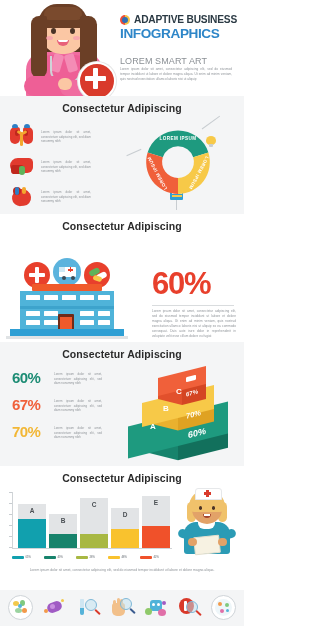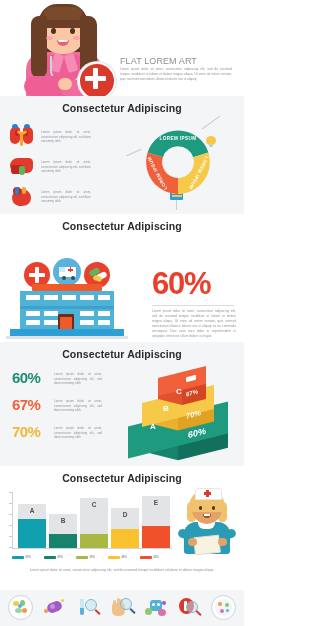--- a/index.html
+++ b/index.html
@@ -228,22 +228,33 @@
       <div class="d-mouth"></div>
       <div class="d-teeth"></div>
       <div class="d-armL"></div>
       <div class="d-armR"></div>
       <div class="d-handL"></div>
       <div class="d-cross-badge"></div>
       <div class="d-cross-v"></div>
       <div class="d-cross-h"></div>
     </div>
 
-
-    <div class="flat-title">FLAT LOREM ART</div>
+    <div class="brand">
+      <div class="brand-row">
+        <span class="logo-mark">
+          <i class="lm1"></i>
+            <i class="lm2"></i>
+            <i class="lm3"></i>
+        </span>
+        <span class="brand-l1">ADAPTIVE BUSINESS</span>
+      </div>
+      <div class="brand-l2">INFOGRAPHICS</div>
+    </div>
+
+    <div class="flat-title">LOREM SMART ART</div>
     <div class="flat-body lorem">Lorem ipsum dolor sit amet, consectetur adipiscing elit, sed do eiusmod tempor incididunt ut labore et dolore magna aliqua. Ut enim ad minim veniam, quis nostrud exercitation ullamco laboris nisi ut aliquip</div>
   </div>
 
   <div class="sect s2">
     <div class="sect-title">Consectetur Adipiscing</div>
 
     <div class="organ-row" style="top:28px">
       <span class="organ-ico">
         <i class="kid kidL"></i>
           <i class="kid kidR"></i>

